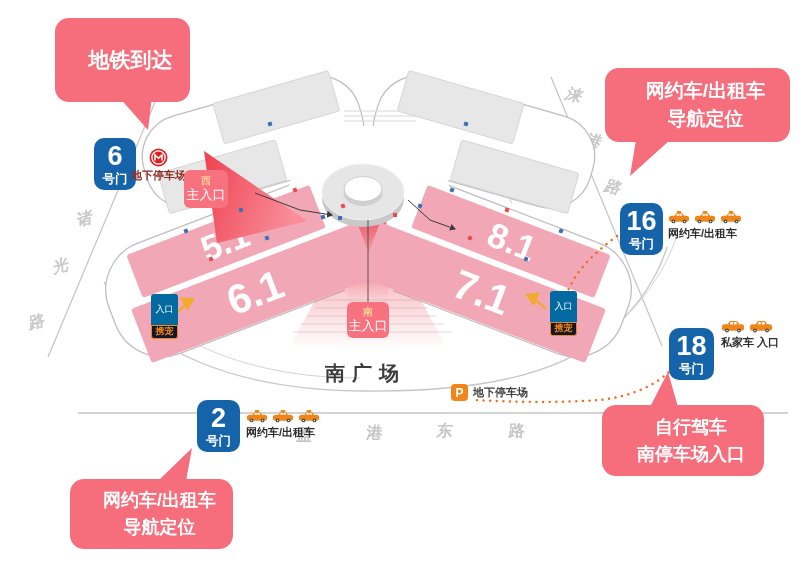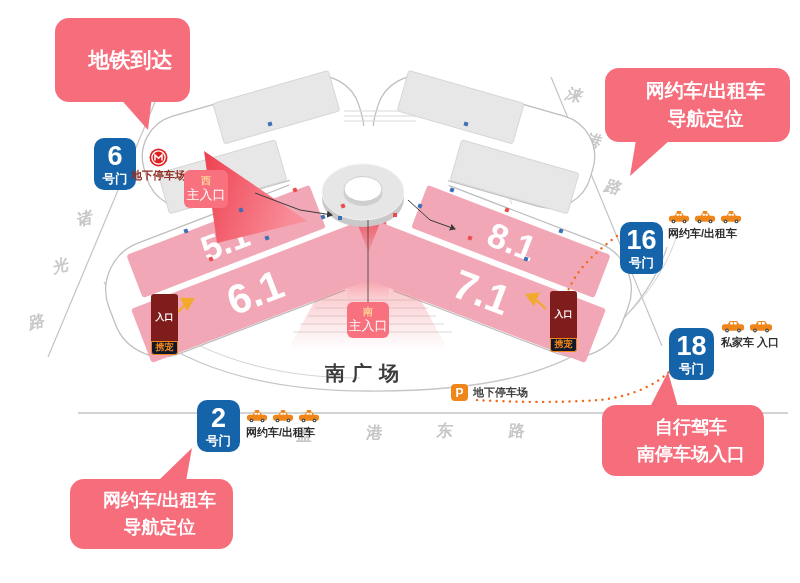--- a/index.html
+++ b/index.html
@@ -16,22 +16,22 @@
   .badge-num{font-weight:bold;font-size:27px;line-height:1;}
   .badge-suffix{font-weight:bold;font-size:12.5px;line-height:1;margin-top:3px;}
   .v-row{position:absolute;z-index:20;}
   .v-icons{display:flex;gap:4px;align-items:flex-end;}
   .v-label{font-size:11px;font-weight:bold;color:#2d2d2d;margin-top:2px;white-space:nowrap;}
   .main-entr{position:absolute;background:#f8717f;border-radius:6px;color:#fff;text-align:center;
              z-index:22;display:flex;flex-direction:column;justify-content:center;}
   .me-dir{font-size:10px;font-weight:bold;color:#ffcf96;line-height:1.2;}
   .me-label{font-size:13px;font-weight:normal;line-height:1.2;}
   .pet{position:absolute;z-index:22;width:27px;text-align:center;}
-  .pet-top{background:#7f1d1d;color:#fff;font-size:9px;font-weight:bold;border-radius:3px 3px 0 0;
-           padding:18px 0;line-height:1.2;}
+  .pet-top{background:#0369a1;color:#fff;font-size:9px;font-weight:normal;border-radius:3px 3px 0 0;
+           padding:10px 0;line-height:1.2;}
   .pet-bottom{background:#0f172a;color:#f08519;font-size:9px;font-weight:bold;border:1px solid #f08519;
               border-radius:0 0 3px 3px;padding:0 0 1px 0;line-height:1.2;}
   .metro-wrap{position:absolute;z-index:21;display:flex;flex-direction:column;align-items:center;}
   .metro-label{font-size:11px;font-weight:bold;color:#8f2d22;margin-top:1px;white-space:nowrap;}
   .p-row{position:absolute;z-index:21;display:flex;align-items:center;gap:5px;}
   .p-icon{width:17px;height:17px;background:#f08519;border-radius:4px;color:#fff;font-weight:bold;
           font-size:12px;display:flex;align-items:center;justify-content:center;}
   .p-label{font-size:11px;font-weight:bold;color:#3f3f3f;}
   .plaza{position:absolute;font-size:20px;font-weight:bold;color:#3c3c3c;letter-spacing:7px;z-index:15;}
 </style>
@@ -237,21 +237,21 @@
 </div>
 <div class="metro-wrap" style="left:131px;top:148px;">
   <svg width="19" height="19" viewBox="0 0 19 19">
     <circle cx="9.5" cy="9.5" r="9" fill="#e02020"></circle>
     <circle cx="9.5" cy="9.5" r="6.6" fill="none" stroke="#ffffff" stroke-width="1.3"></circle>
     <path d="M 6,12.5 L 6,7 L 9.5,10.3 L 13,7 L 13,12.5" fill="none" stroke="#ffffff" stroke-width="1.5"></path>
   </svg>
   <div class="metro-label">地下停车场</div>
 </div>
 
-<div class="badge" style="left:620px;top:203px;width:43px;height:52px;margin-top:19px;">
+<div class="badge" style="left:620px;top:203px;width:43px;height:52px;">
   <div class="badge-num">16</div>
   <div class="badge-suffix">号门</div>
 </div>
 <div class="v-row" style="left:668px;top:211px;">
   <div class="v-icons">
     <svg width="22" height="13" viewBox="0 0 24 14">
       <rect x="9.5" y="0" width="5" height="2.6" rx="0.8" fill="#f08519"></rect>
       <path d="M7 5.5 L8.5 2.8 Q9 2 10 2 L14.5 2 Q15.5 2 16 2.8 L17.5 5.5 Z" fill="#f08519"></path>
       <rect x="1" y="5" width="22" height="6.5" rx="2.8" fill="#f08519"></rect>
       <rect x="9.3" y="2.9" width="2.6" height="2.3" rx="0.5" fill="#ffffff"></rect>

